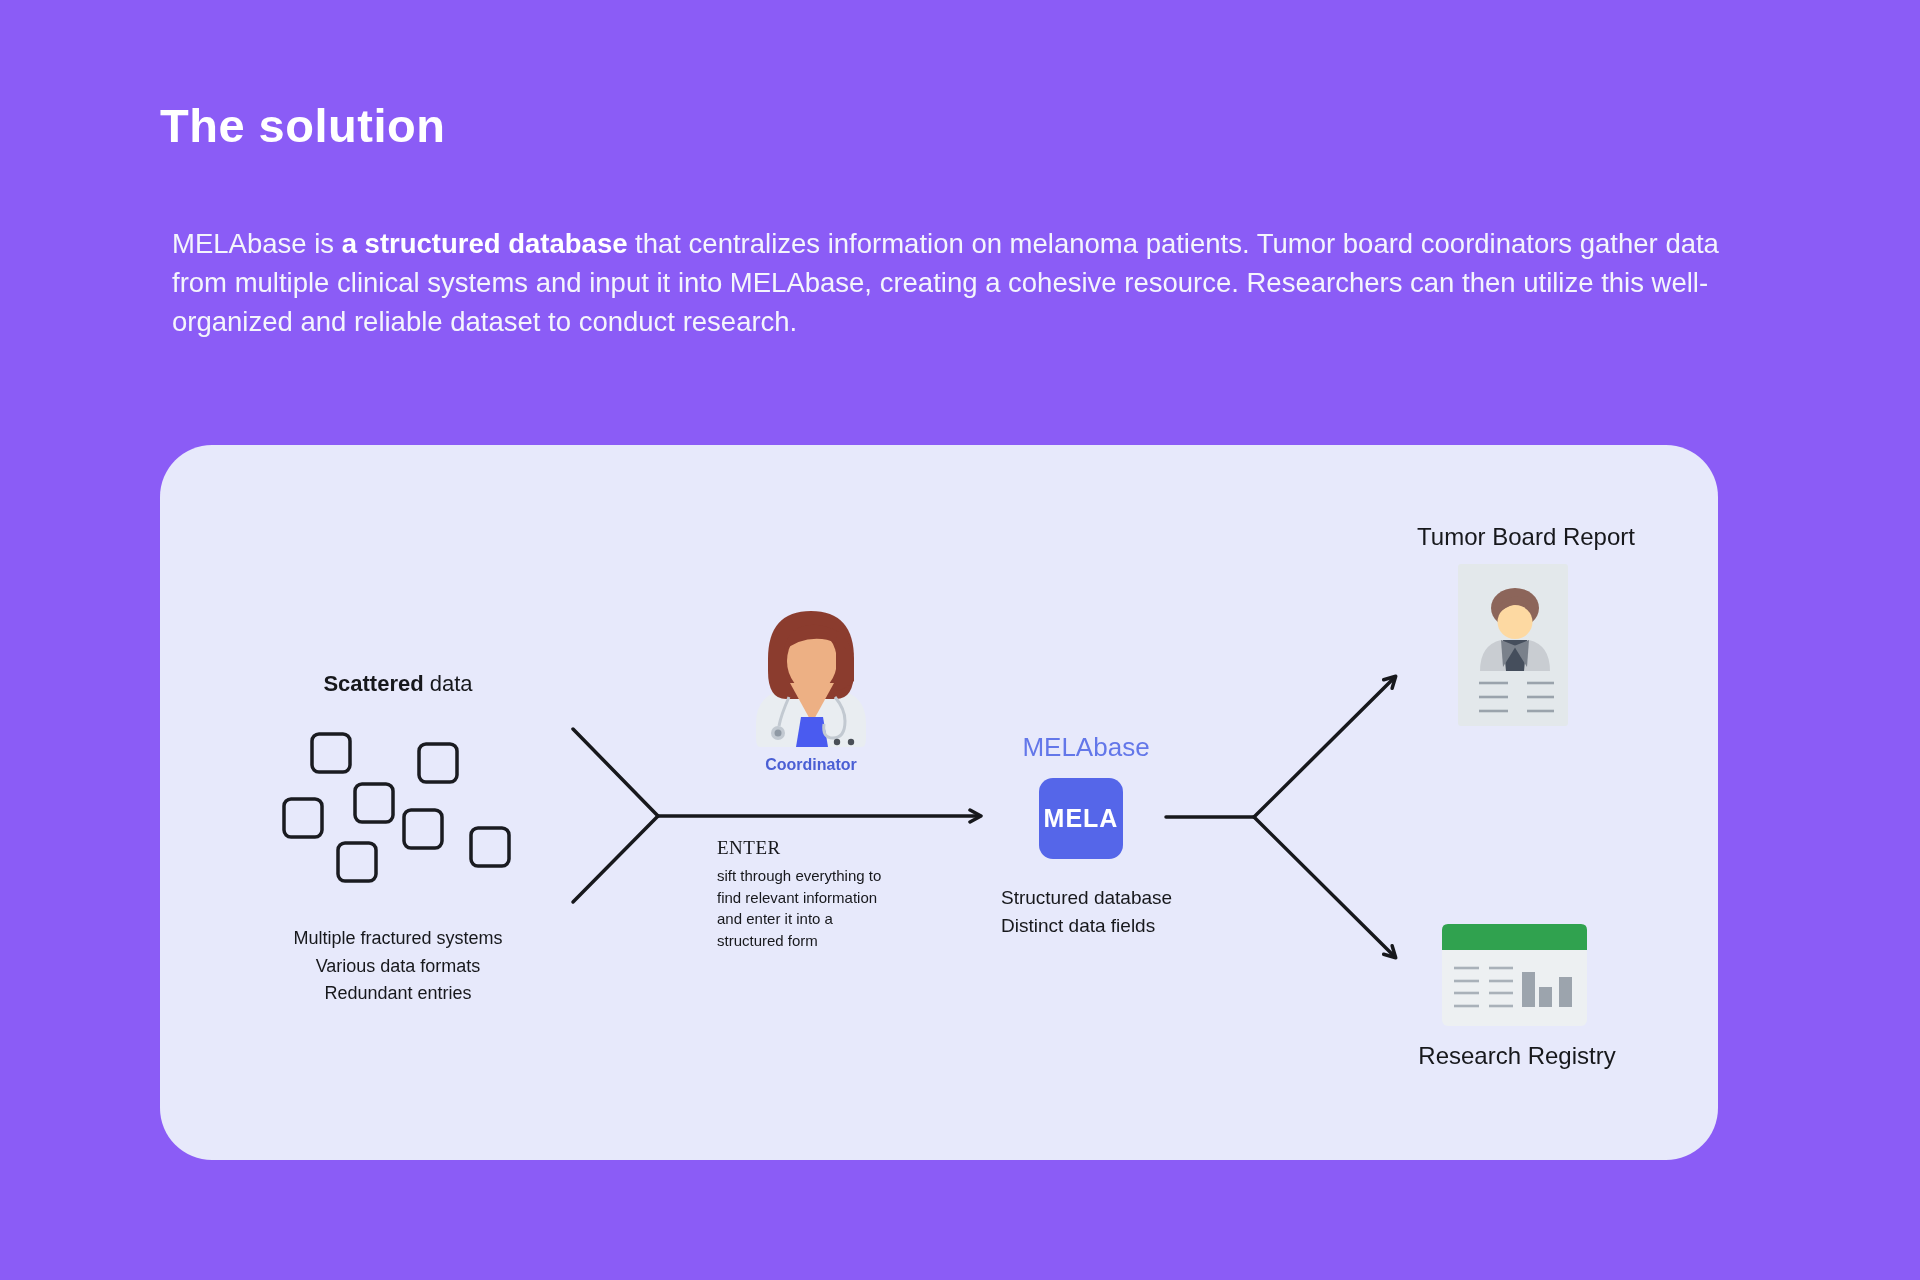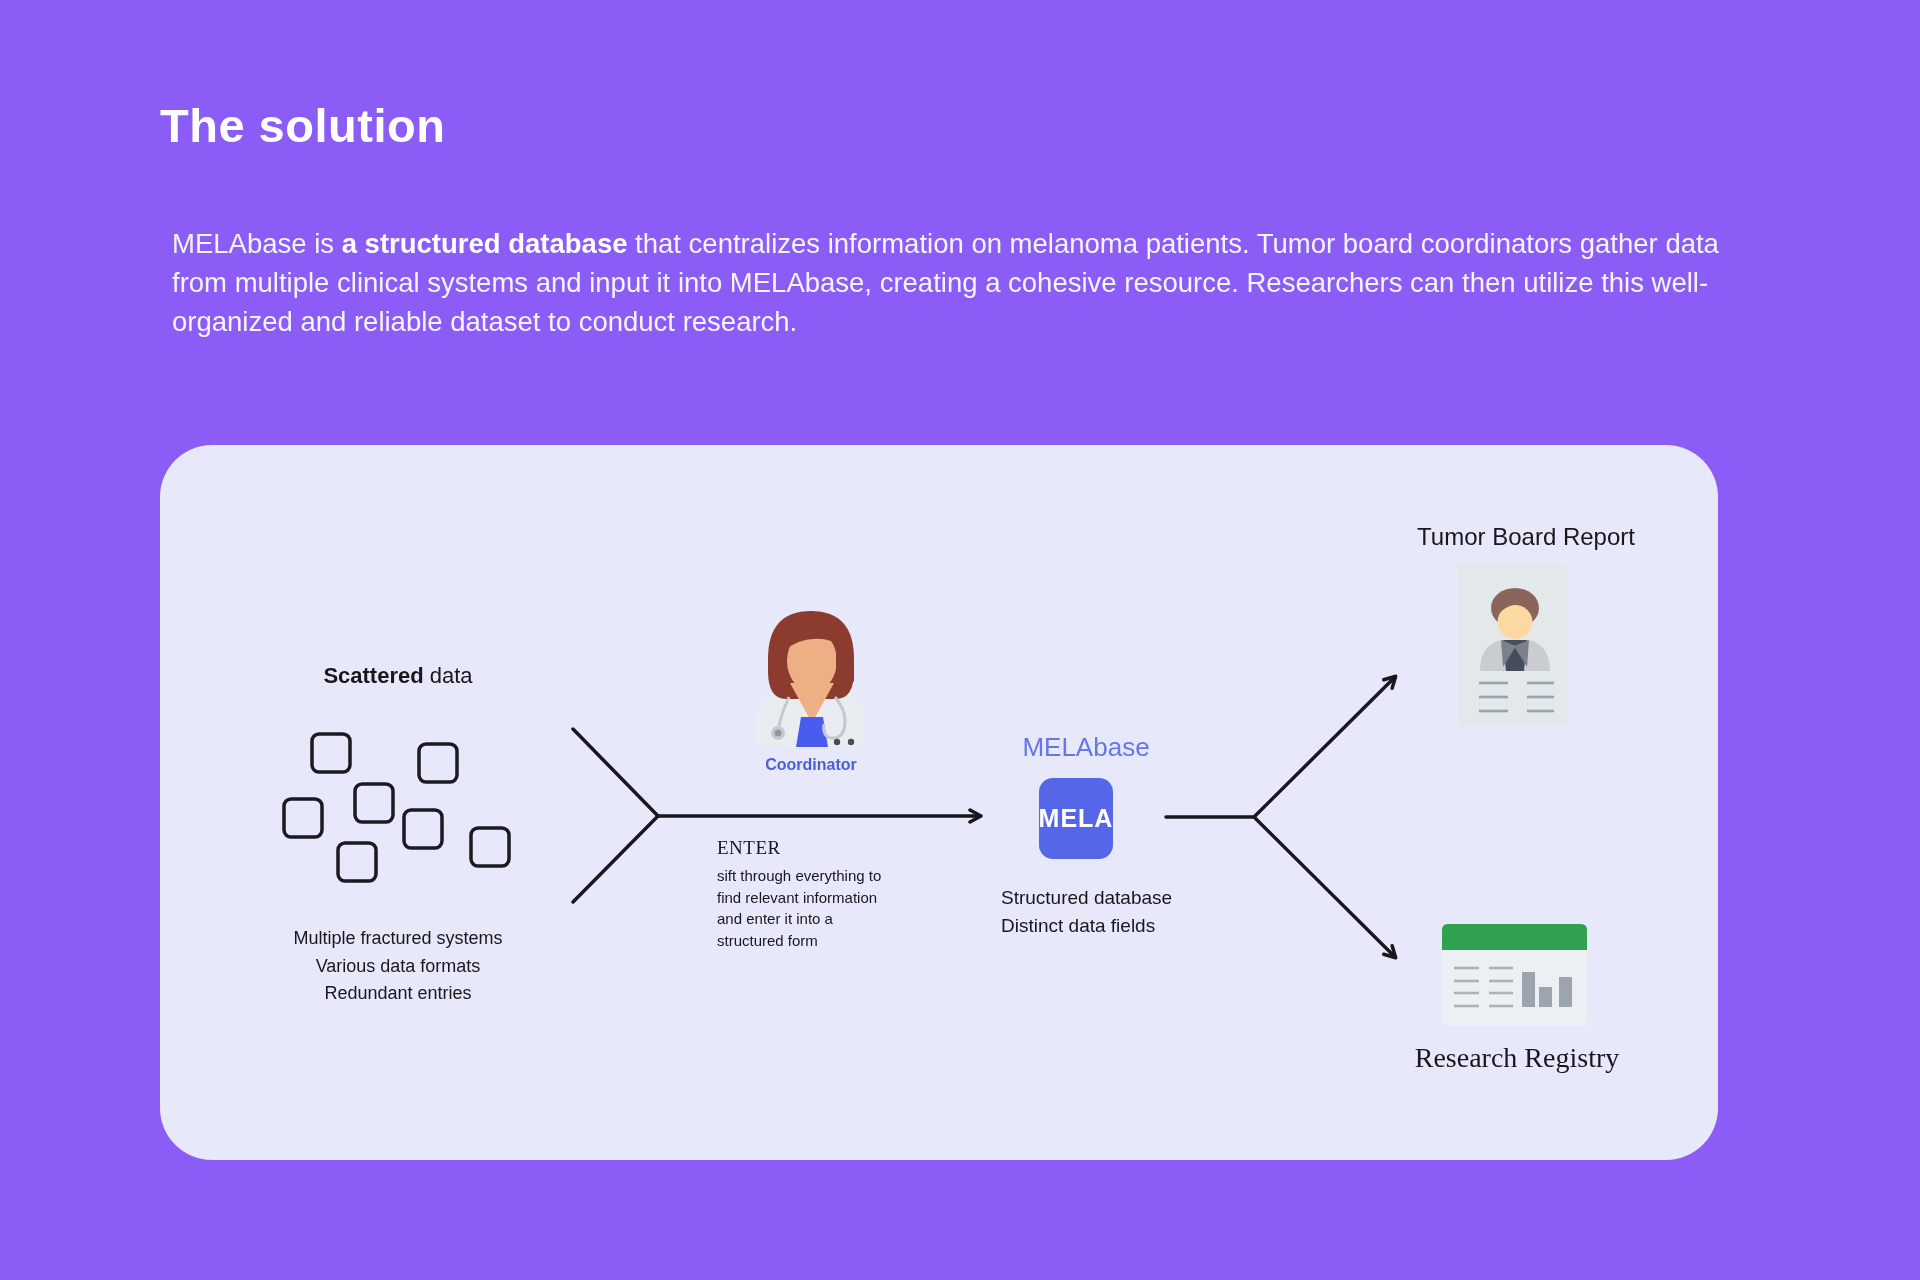--- a/index.html
+++ b/index.html
@@ -5,33 +5,33 @@
   html,body{margin:0;padding:0;background:#3F4E9D;}
   .page{position:relative;width:1920px;height:1280px;background:#8b5cf6;
         font-family:"Liberation Sans",sans-serif;overflow:hidden;padding-left:24px;}
   .abs{position:absolute;}
   .title{left:160px;top:98px;font-size:47px;font-weight:700;color:#FFFFFF;letter-spacing:.5px;}
   .intro{left:160px;top:224px;width:1565px;font-size:27.5px;line-height:39px;color:#F4F5FC;font-weight:400;margin-left:12px;}
   .intro b{font-weight:700;color:#FFFFFF;}
   .card{left:160px;top:445px;width:1558px;height:715px;background:#E7E9FB;border-radius:52px;}
   .card svg{position:absolute;left:0;top:0;}
   .dark{color:#17181C;}
-  .scatter-title{left:98px;top:218px;width:280px;text-align:center;font-size:22px;}
+  .scatter-title{left:98px;top:226px;width:280px;text-align:center;font-size:22px;}
   .scatter-title b{font-weight:700;}
   .scatter-captions{left:78px;top:480px;width:320px;text-align:center;font-size:18px;line-height:27.5px;}
   .coordinator-label{left:576px;top:311px;width:150px;text-align:center;font-size:16px;font-weight:700;color:#4A5FD4;}
   .enter-title{left:557px;top:392px;font-size:19px;letter-spacing:.5px;font-family:Liberation Serif, serif;}
   .enter-lines{left:557px;top:420px;font-size:15px;line-height:21.5px;}
   .melabase-label{left:846px;top:287px;width:160px;text-align:center;font-size:26px;color:#6377E9;}
-  .mela-box{left:879px;top:333px;width:74px;height:81px;background:#5566E9;border-radius:14px;
+  .mela-box{left:879px;top:333px;width:84px;height:81px;background:#5566E9;border-radius:14px;
             display:flex;align-items:center;justify-content:center;}
   .mela-box span{color:#FFFFFF;font-weight:700;font-size:25px;letter-spacing:1px;}
   .mela-captions{left:841px;top:439px;font-size:19px;line-height:27.5px;}
   .report-label{left:1216px;top:78px;width:300px;text-align:center;font-size:24px;}
-  .registry-label{left:1207px;top:597px;width:300px;text-align:center;font-size:28px;font-family:Liberation Serif, serif;}
+  .registry-label{left:1207px;top:597px;width:300px;text-align:center;font-size:24px;}
 </style>
 </head>
 <body>
 
 <div class="page">
 
   <div class="abs title">The solution</div>
 
   <div class="abs intro"><span>MELAbase is </span><b>a structured database</b><span> that centralizes information on melanoma patients. Tumor board coordinators gather data from multiple clinical systems and input it into MELAbase, creating a cohesive resource. Researchers can then utilize this well-organized and reliable dataset to conduct research.</span></div>
 

